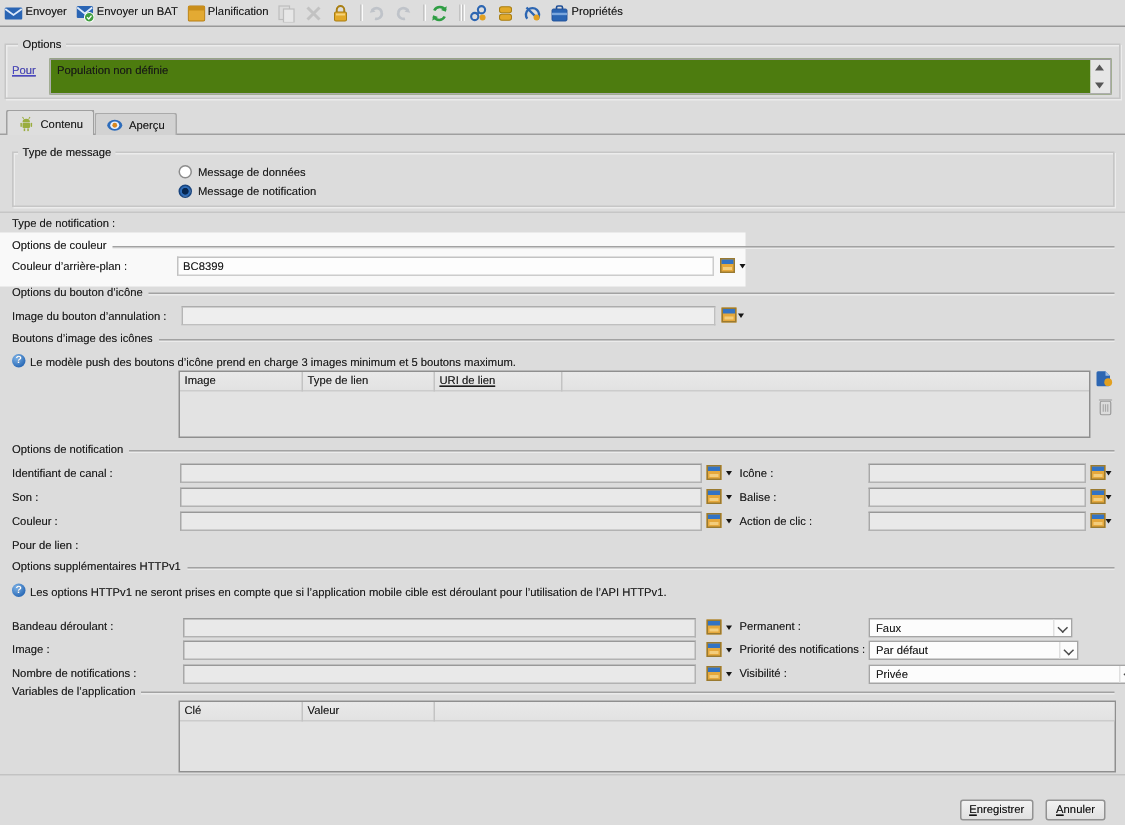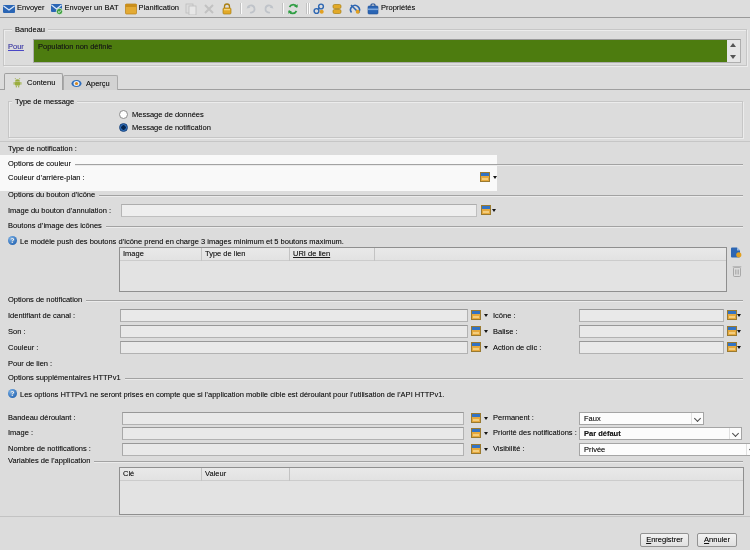--- a/index.html
+++ b/index.html
@@ -206,21 +206,21 @@
             <path d="M4 3 V2 a1 1 0 0 1 1-1 h2 a1 1 0 0 1 1 1 v1" stroke="#1f4f96" stroke-width="1.1" fill="none"></path>
             <rect x="1" y="3" width="10" height="8" rx="1" fill="#2a65b4" stroke="#1f4f96" stroke-width="0.6"></rect>
             <rect x="1" y="5.5" width="10" height="1.6" fill="#7aa6dd"></rect>
           </svg>
       </span>
       <span class="tb-txt">Propriétés</span>
     </div>
   </div>
 
   <div class="gbox" style="left:3px; top:29px; width:744px; height:37px;"></div>
-  <div class="gbox-lbl" style="left:12px; top:25px;">Bandeau</div>
+  <div class="gbox-lbl" style="left:12px; top:25px;">Options</div>
   <a class="link" style="left:8px; top:42px;">Pour</a>
   <div class="tarea" style="left:33px; top:39px; width:708px; height:24px;">
     <span style="position:absolute; left:4px; top:2px;">Population non définie</span>
     <div class="sbar" style="right:0; top:0; height:22px;">
       <div class="sbtn up" style="top:0;"></div>
       <div class="sbtn dn" style="bottom:0;"></div>
     </div>
   </div>
 
   <div class="tabline" style="top:89px;"></div>
@@ -257,20 +257,23 @@
   <div class="lbl" style="left:132px; top:123px;">Message de notification</div>
 
   <div class="hline" style="left:0; top:141px; width:750px; background:#c6c6c6;"></div>
 
   <div class="lbl" style="left:8px; top:144px;">Type de notification :</div>
 
   <div class="whitebox" style="left:0; top:155px; width:497px; height:36px;"></div>
   <div class="grp-line" style="left:75px; top:164px; width:668px;"></div>
   <div class="grp-lbl" style="left:8px; top:159px;">Options de couleur</div>
   <div class="lbl" style="left:8px; top:173px;">Couleur d’arrière-plan :</div>
+  <div class="inp white" style="left:118px; top:171px; width:358px;">
+    <span class="val">BC8399</span>
+  </div>
   <div class="fico" style="left:480px; top:172px;"></div>
   <div class="farr" style="left:493px; top:176px;"></div>
 
   <div class="grp-line" style="left:99px; top:195px; width:644px;"></div>
   <div class="grp-lbl" style="left:8px; top:190px;">Options du bouton d’icône</div>
   <div class="lbl" style="left:8px; top:206px;">Image du bouton d’annulation :</div>
   <div class="inp" style="left:121px; top:204px; width:356px; background:#eeeeee; border-color:#adadad #bfbfbf #bfbfbf #b5b5b5;"></div>
   <div class="fico" style="left:481px; top:205px;"></div>
   <div class="farr" style="left:492px; top:209px;"></div>
 
@@ -352,26 +355,26 @@
   <div class="inp" style="left:122px; top:427px; width:342px;"></div>
   <div class="fico" style="left:471px; top:428px;"></div>
   <div class="farr" style="left:484px; top:432px;"></div>
 
   <div class="lbl" style="left:8px; top:444px;">Nombre de notifications :</div>
   <div class="inp" style="left:122px; top:443px; width:342px;"></div>
   <div class="fico" style="left:471px; top:444px;"></div>
   <div class="farr" style="left:484px; top:448px;"></div>
 
   <div class="lbl" style="left:493px; top:413px;">Permanent :</div>
-  <div class="dd" style="left:579px; top:412px; width:125px;">
+  <div class="dd" style="left:579px; top:412px; width:136px;">
     <span class="val">Faux</span>
     <span class="chevbox"></span>
   </div>
   <div class="lbl" style="left:493px; top:428px;">Priorité des notifications :</div>
-  <div class="dd" style="left:579px; top:427px; width:163px;font-weight:bold;">
+  <div class="dd" style="left:579px; top:427px; width:140px;">
     <span class="val">Par défaut</span>
     <span class="chevbox"></span>
   </div>
   <div class="lbl" style="left:493px; top:444px;">Visibilité :</div>
   <div class="dd" style="left:579px; top:443px; width:180px;">
     <span class="val">Privée</span>
     <span class="chevbox"></span>
   </div>
 
   <div class="grp-line" style="left:94px; top:461px; width:649px;"></div>

